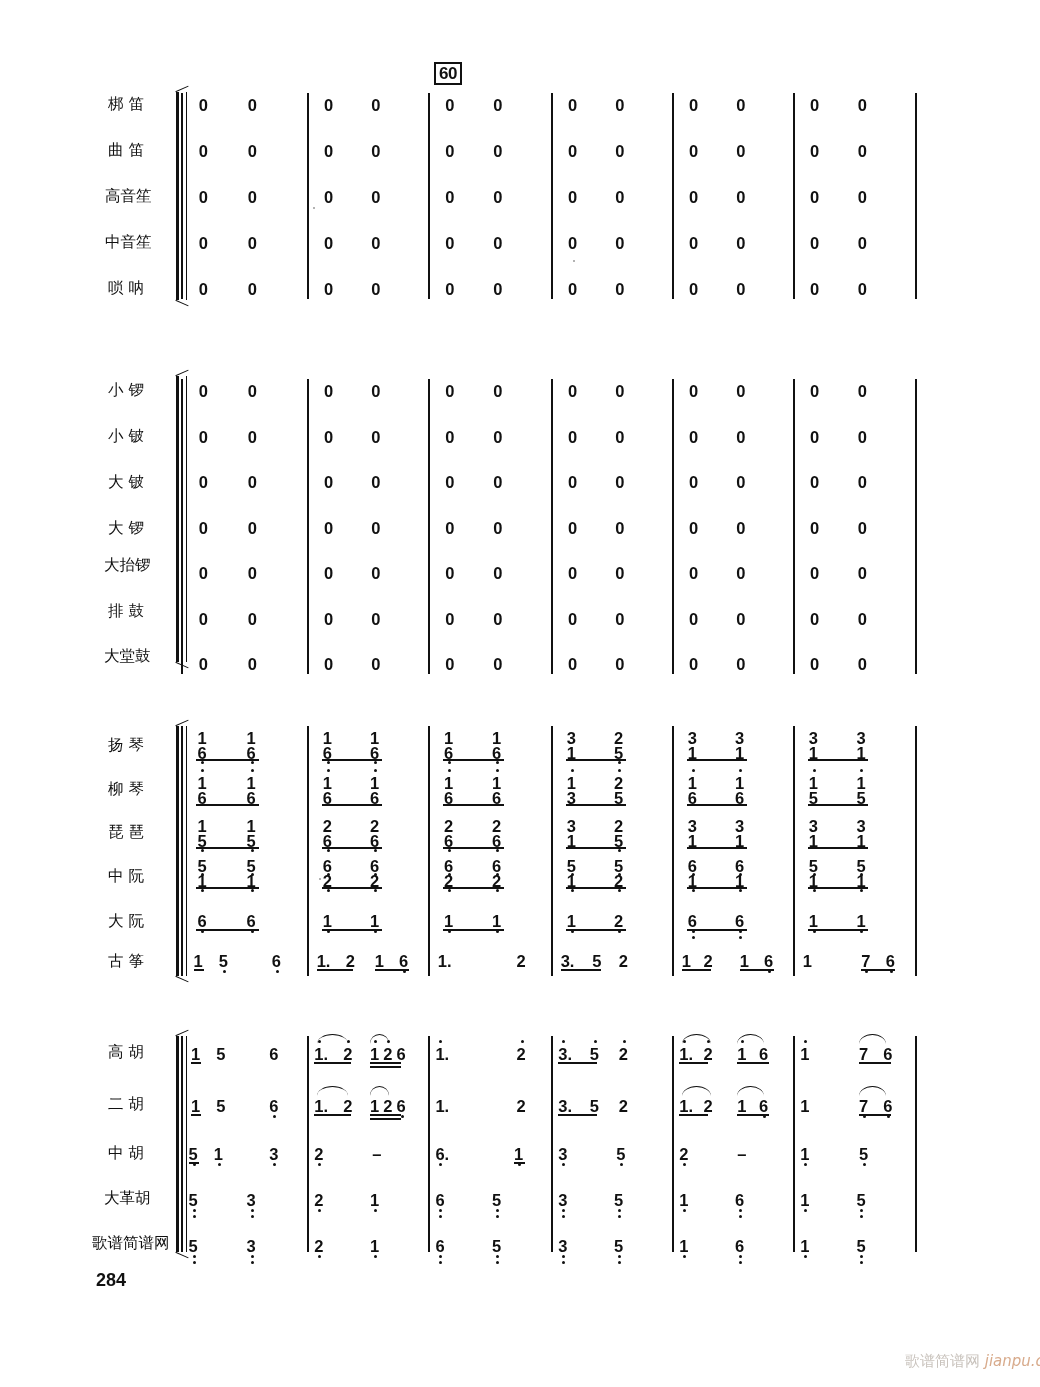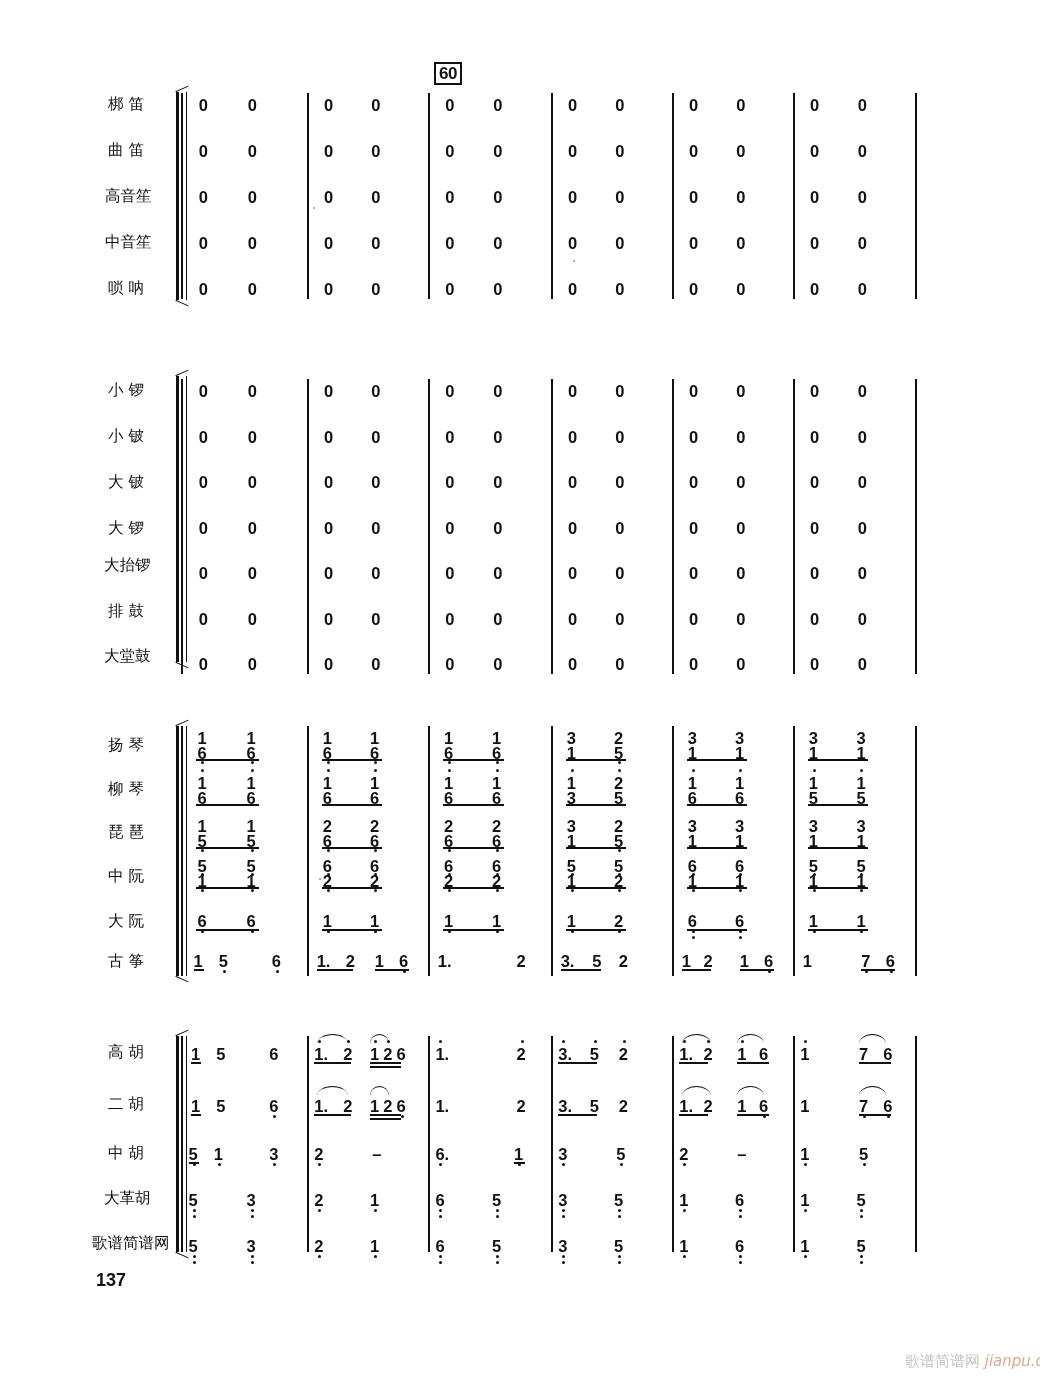--- a/index.html
+++ b/index.html
@@ -150,21 +150,21 @@
 
   <div class="group" style="left:176px;top:1036px;width:740px;height:216px;">
     <div class="brace"></div>
   </div>
   <div class="inst-label" style="left:108px;top:1044px;width:62px;">高 胡</div>
   <div class="inst-label" style="left:108px;top:1096px;width:62px;">二 胡</div>
   <div class="inst-label" style="left:108px;top:1145px;width:62px;">中 胡</div>
   <div class="inst-label" style="left:104px;top:1190px;width:67px;">大革胡</div>
   <div class="inst-label" style="left:92px;top:1235px;width:80px;">歌谱简谱网</div>
 
-  <div class="pagenum" style="left:96px;top:1270px;">137</div>
+  <div class="pagenum" style="left:96px;top:1270px;">284</div>
 
   <div class="watermark" style="left:905px;top:1352px;">
     <span>歌谱简谱网</span>
     <span class="lat">jianpu.cn</span>
   </div>
 
   <div id="render-layer">
       <div class="barline" style="left:181px;top:93px;height:206px;"></div>
       <div class="barline" style="left:307px;top:93px;height:206px;"></div>
       <div class="barline" style="left:428px;top:93px;height:206px;"></div>

